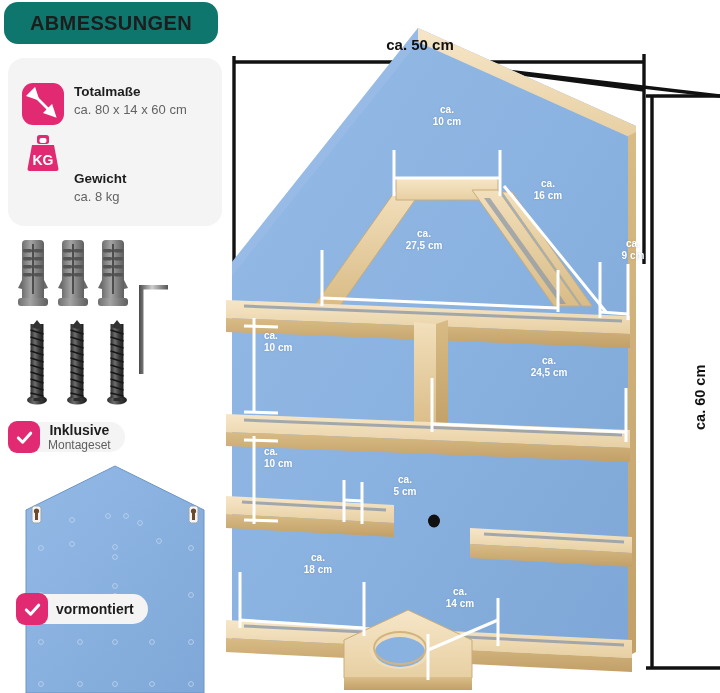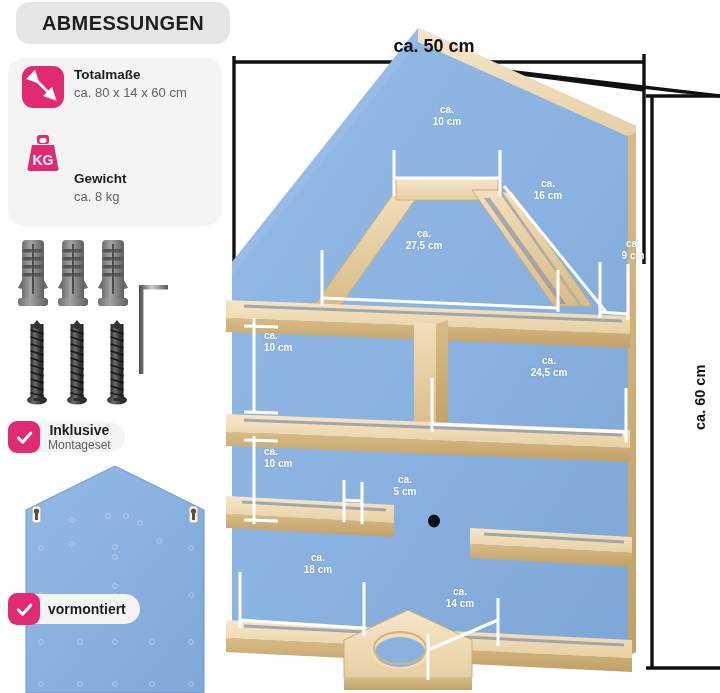--- a/index.html
+++ b/index.html
@@ -7,35 +7,35 @@
     width:720px;height:693px;
     background:#ffffff;
     font-family:"Liberation Sans", sans-serif;
     overflow:hidden;
     position:relative;
   }
   .page{position:absolute;left:0;top:0;width:720px;height:693px;}
 
   
   .title-card{
-    position:absolute;left:16px;top:2px;width:214px;height:42px;
-    background:#e5e5e5;border-radius:14px;
+    position:absolute;left:4px;top:2px;width:214px;height:42px;
+    background:#0f766e;border-radius:14px;
   }
   .title-card .t{
     position:absolute;left:0;top:0;width:214px;height:42px;
     display:flex;align-items:center;justify-content:center;
     font-size:20px;font-weight:bold;color:#1d1d1d;letter-spacing:.4px;
   }
 
   .spec-card{
     position:absolute;left:8px;top:58px;width:214px;height:168px;
     background:#f4f4f4;border-radius:16px;
   }
   .spec-row{position:absolute;left:14px;display:flex;align-items:flex-start;gap:10px;}
-  .spec-row.r1{top:8px;}
+  .spec-row.r1{top:25px;}
   .spec-row.r2{top:74px;}
   .spec-row.r3{top:112px;}
   .spec-ic{width:42px;height:42px;flex:0 0 42px;position:relative;}
   .spec-ic.blank{visibility:hidden;}
   .spec-txt{padding-top:1px;}
   .spec-name{font-size:13.5px;font-weight:bold;color:#1d1d1d;line-height:1.25;}
   .spec-val{font-size:13px;color:#636363;line-height:1.3;margin-top:1px;}
 
   
   .hw{position:absolute;left:0;top:232px;width:222px;height:190px;}
@@ -44,21 +44,21 @@
     display:flex;align-items:center;padding:0 14px 0 34px;
   }
   .badge .chk{
     position:absolute;left:-6px;top:-1px;width:32px;height:32px;border-radius:9px;
     display:flex;align-items:center;justify-content:center;
   }
   .badge .chk svg{width:19px;height:19px;}
   .badge-strong{font-size:14px;font-weight:bold;color:#1d1d1d;}
   .badge-norm{font-size:12px;color:#5e5e5e;margin-left:0;}
   .badge1{left:14px;top:422px;flex-direction:column;}
-  .badge2{left:14px;top:594px;}
+  .badge2{left:22px;top:594px;}
 
   
   .backpanel{position:absolute;left:8px;top:462px;width:214px;height:231px;}
 
   
   .diagram{position:absolute;left:222px;top:0;width:498px;height:693px;}
   .dim-txt{
     position:absolute;color:#ffffff;font-weight:bold;font-size:10px;
     line-height:1.18;text-align:center;white-space:pre-line;
     text-shadow:0 0 2px rgba(60,90,130,.35);
@@ -400,21 +400,21 @@
         <path d="M142 582 L142 636"></path>
         <path d="M18 620 L142 628"></path>
 
         <path d="M206 634 L206 680"></path>
         <path d="M276 598 L276 646"></path>
         <path d="M206 650 L276 620"></path>
       </g>
     </svg>
 
     
-    <div class="dim-txt blk" style="left:152px;top:36px;width:120px;font-size:18px;">ca. 50 cm</div>
+    <div class="dim-txt blk" style="left:138px;top:36px;width:120px;font-size:15px;">ca. 50 cm</div>
 
     <div class="dim-txt blk vert" style="left:470px;top:430px;font-size:14.5px;">ca. 60 cm</div>
 
     <div class="dim-txt" style="left:185px;top:104px;width:80px;">ca.
 10 cm</div>
 
     <div class="dim-txt" style="left:286px;top:178px;width:80px;">ca.
 16 cm</div>
 
     <div class="dim-txt" style="left:152px;top:228px;width:100px;">ca.

